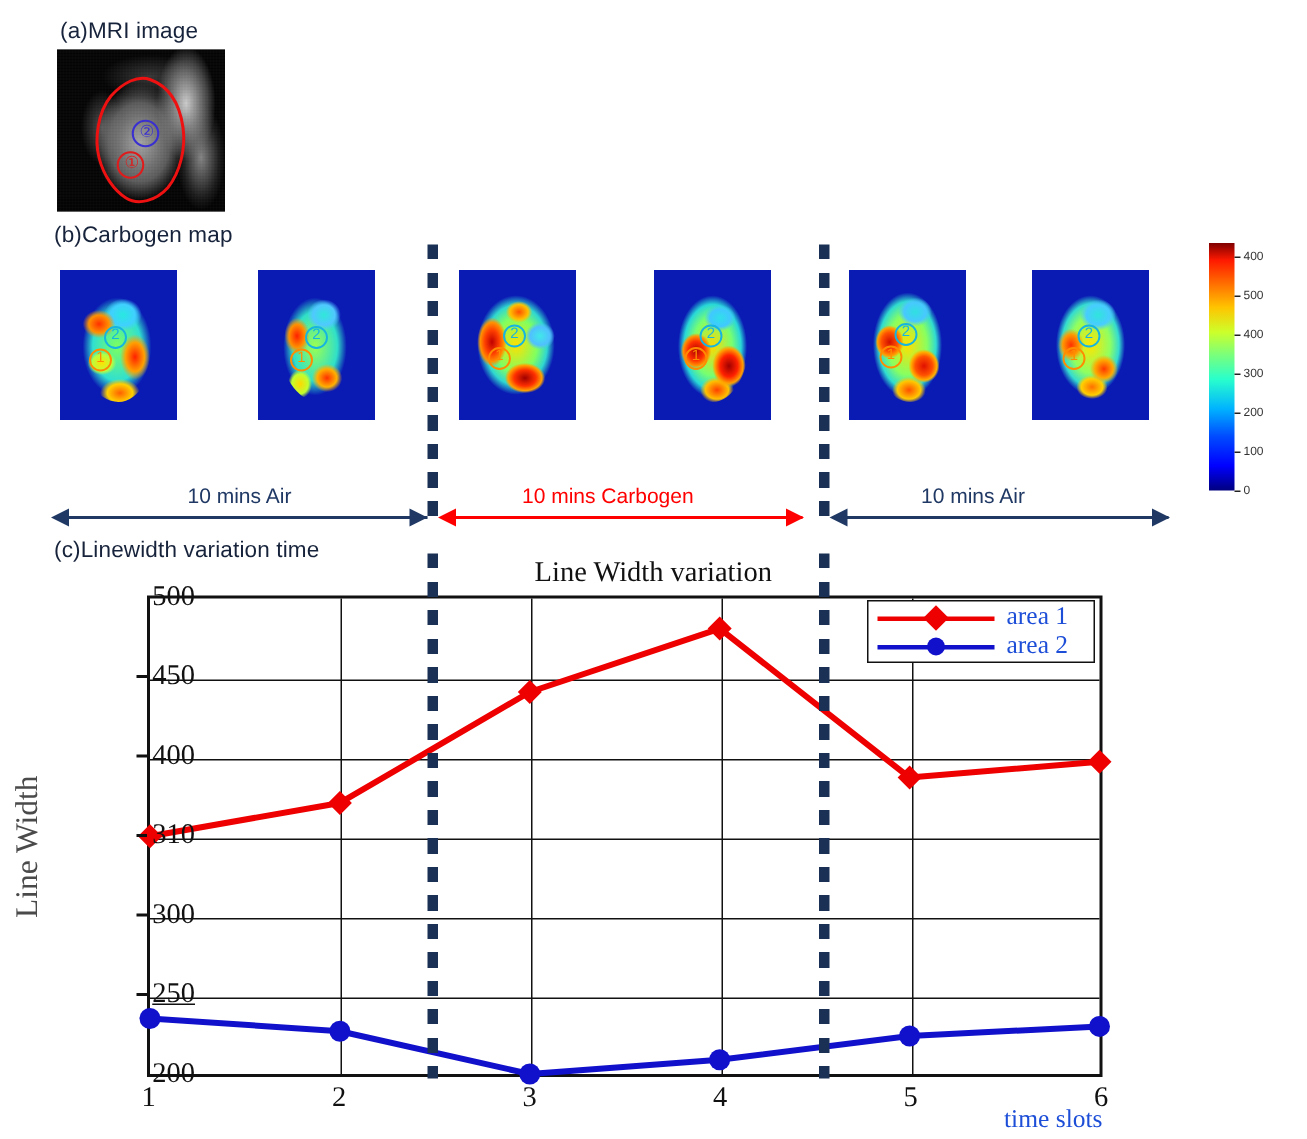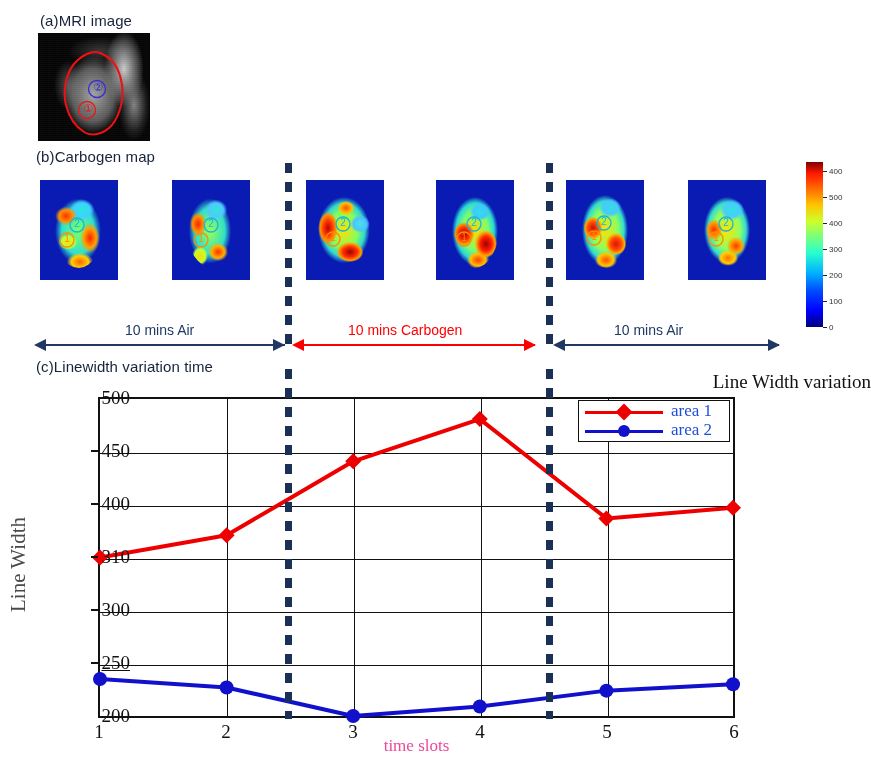--- a/index.html
+++ b/index.html
@@ -69,24 +69,24 @@
      border:2px solid #111;box-sizing:border-box;background:#fff;}
   .gridline-h{position:absolute;left:0;width:100%;height:1px;background:#111;}
   .gridline-v{position:absolute;top:0;height:100%;width:1px;background:#111;}
 
   .ytick-lab{position:absolute;right:741px;font-size:19px;color:#111;
      font-family:"Liberation Serif", serif;transform:translateY(-50%);}
   .xtick-lab{position:absolute;font-size:19px;color:#111;
      font-family:"Liberation Serif", serif;transform:translateX(-50%);}
   .ytick-mark{position:absolute;width:7px;height:2px;background:#111;}
 
-  #chart-title{position:absolute;left:0;top:371px;width:871px;text-align:right;
+  #chart-title{position:absolute;left:0;top:371px;width:871px;text-align:center;
      font-size:19px;color:#111;font-family:"Liberation Serif", serif;}
-  #xaxis-title{position:absolute;left:98px;top:736px;width:637px;text-align:center;
-     font-size:17px;color:#ec4899;font-family:"Liberation Serif", serif;}
+  #xaxis-title{position:absolute;left:98px;top:736px;width:637px;text-align:right;
+     font-size:17px;color:#1d4ed8;font-family:"Liberation Serif", serif;}
   #yaxis-title{position:absolute;left:-62px;top:552px;width:160px;text-align:center;
      font-size:21px;color:#4a4a4a;font-family:"Liberation Serif", serif;
      transform:rotate(-90deg);}
 
   #legend-box{position:absolute;left:578px;top:400px;width:152px;height:42px;
      border:1.5px solid #111;background:#fff;box-sizing:border-box;}
   .legend-row{position:absolute;left:6px;width:142px;height:18px;}
   .legend-line{position:absolute;left:0;top:8px;width:78px;height:3px;}
   .legend-mark{position:absolute;left:33px;top:3px;width:12px;height:12px;}
   .legend-text{position:absolute;left:86px;top:-2px;font-size:17px;color:#1d4ed8;

